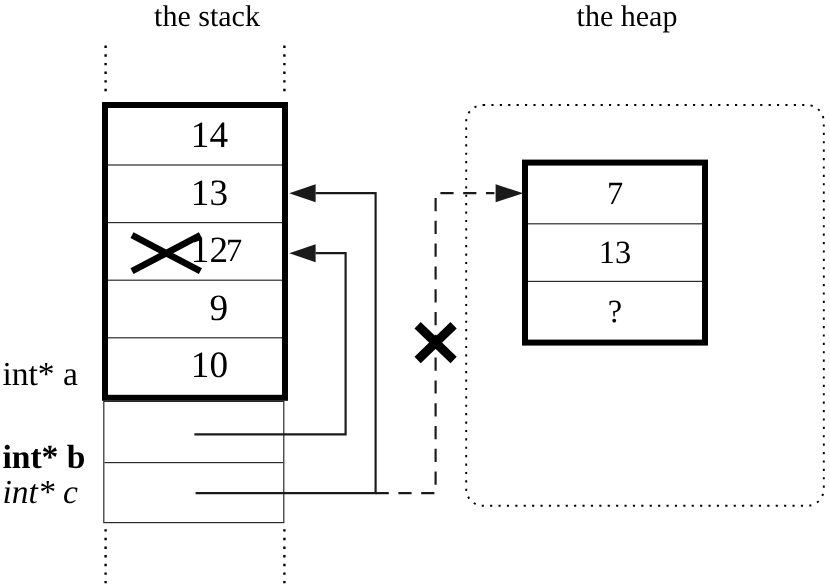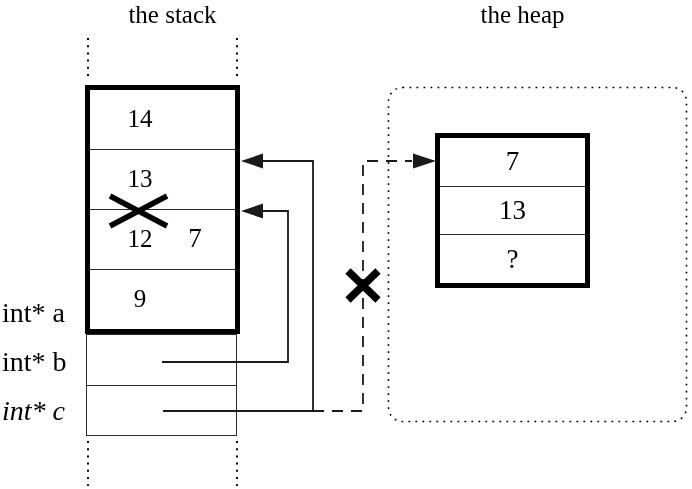--- a/index.html
+++ b/index.html
@@ -13,21 +13,21 @@
 
   
   #stack-box{
     position:absolute;left:85px;top:85px;width:155px;height:249px;
     border:5px solid #000;box-sizing:border-box;display:flex;flex-direction:column;
   }
   #stack-box .cell{position:relative;flex:1;border-bottom:1.5px solid #2b2b2b;}
   #stack-box .cell:last-child{border-bottom:none;}
   .cellval{
     position:absolute;left:0;width:100px;top:50%;transform:translateY(-54%);
-    text-align:center;font-size:25px;
+    text-align:right;font-size:31px;
   }
   .newval{
     position:absolute;left:85px;width:40px;top:50%;transform:translateY(-54%);
     text-align:center;font-size:27px;
   }
 
   
   #lower-rows{
     position:absolute;left:86px;top:334px;width:151px;height:102px;
     border:1.5px solid #2b2b2b;box-sizing:border-box;display:flex;flex-direction:column;
@@ -42,21 +42,21 @@
   }
   #heap-box .cell{
     flex:1;border-bottom:1.5px solid #2b2b2b;display:flex;align-items:center;justify-content:center;
     font-size:27px;
   }
   #heap-box .cell:last-child{border-bottom:none;}
 
   
   .ptr-label{position:absolute;left:2px;font-size:28px;line-height:26px;white-space:pre;}
   #label-a{top:300px;}
-  #label-b{top:349px;}
+  #label-b{top:369px;font-weight:bold;}
   #label-c{top:398px;font-style:italic;}
 
   
   #overlay{position:absolute;left:0;top:0;width:692px;height:489px;z-index:5;pointer-events:none;}
 </style>
 </head>
 <body>
 
 <div id="canvas">
 
@@ -69,20 +69,23 @@
     </div>
     <div class="cell">
       <span class="cellval">13</span>
     </div>
     <div class="cell">
       <span class="cellval">12</span>
       <span class="newval">7</span>
     </div>
     <div class="cell">
       <span class="cellval">9</span>
+    </div>
+    <div class="cell">
+      <span class="cellval">10</span>
     </div>
   </div>
 
   <div id="lower-rows">
     <div class="row"></div>
     <div class="row"></div>
   </div>
 
   <div id="heap-box">
     <div class="cell">7</div>

